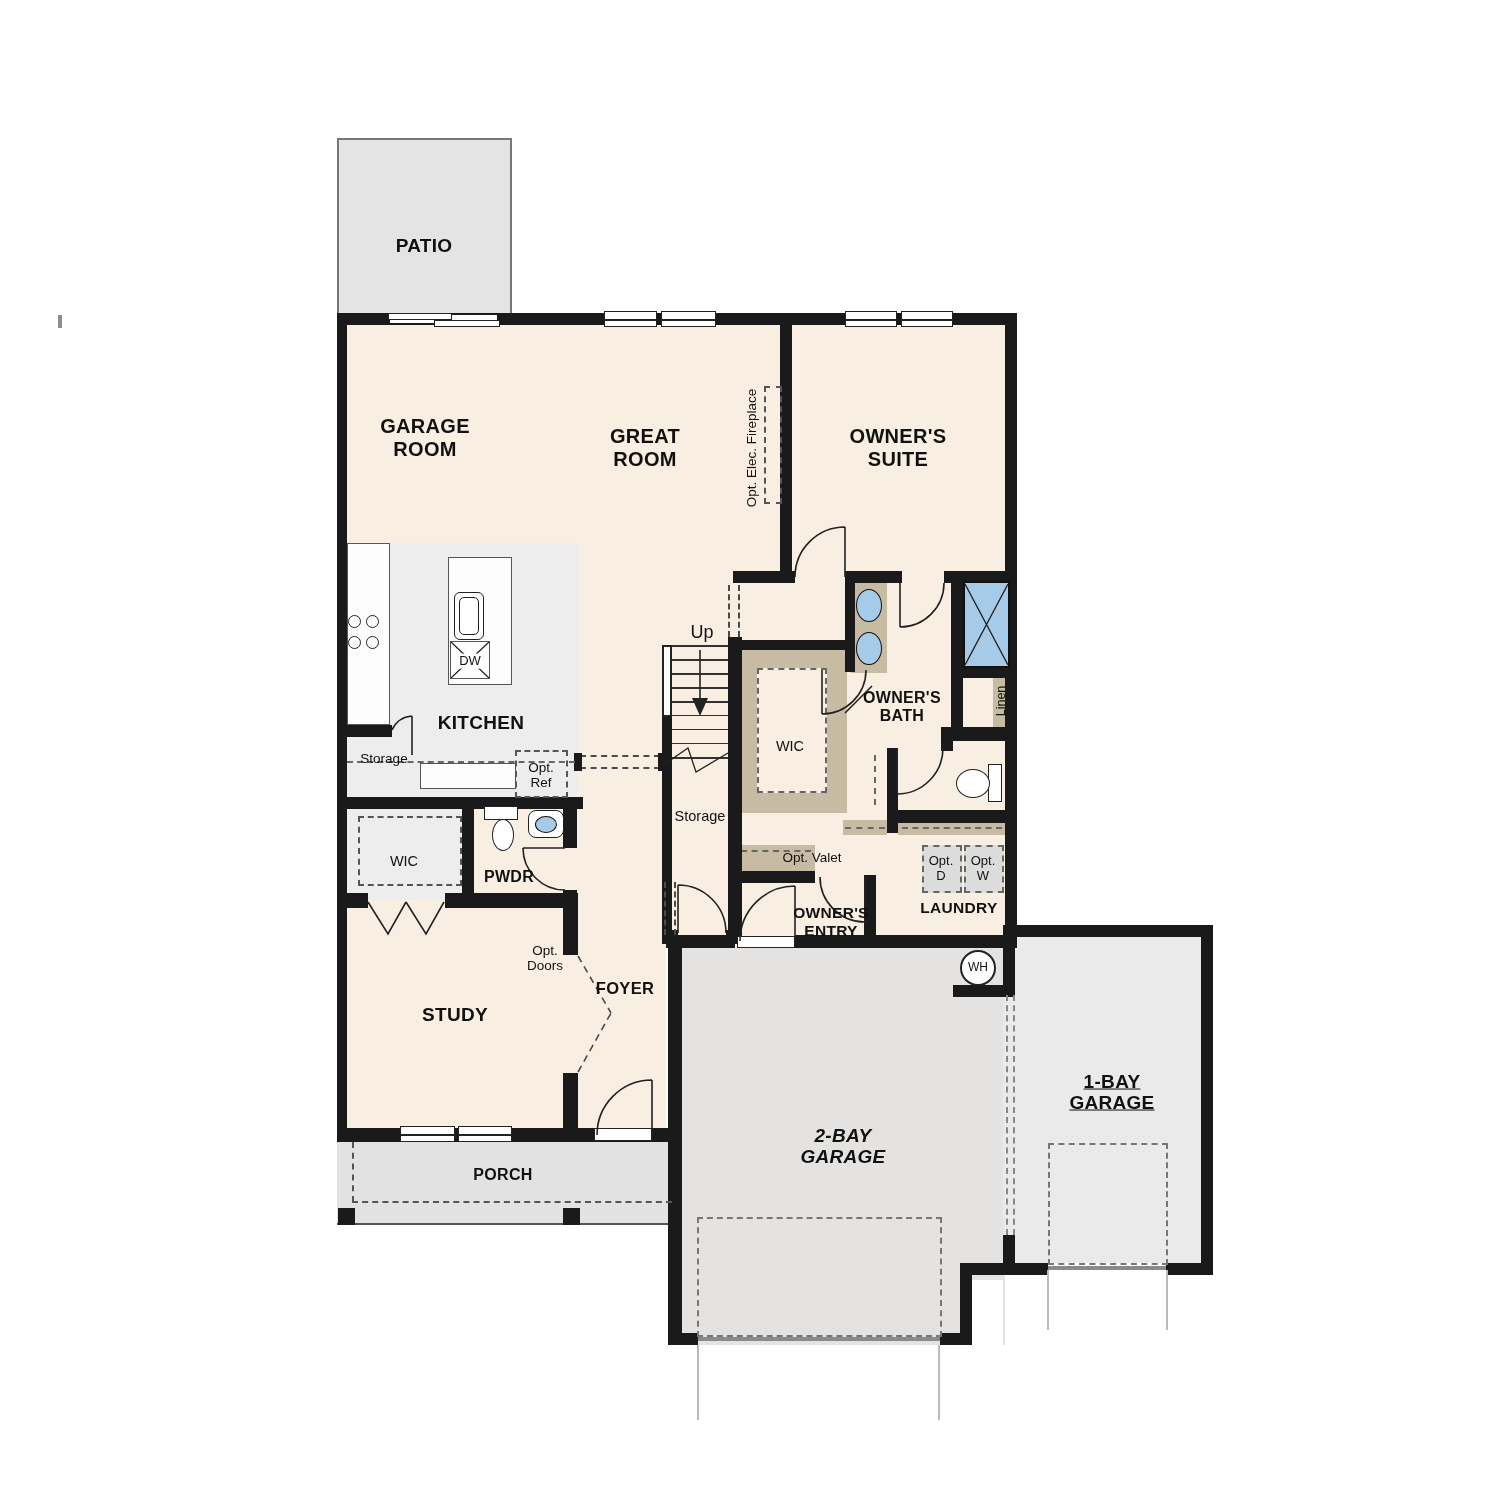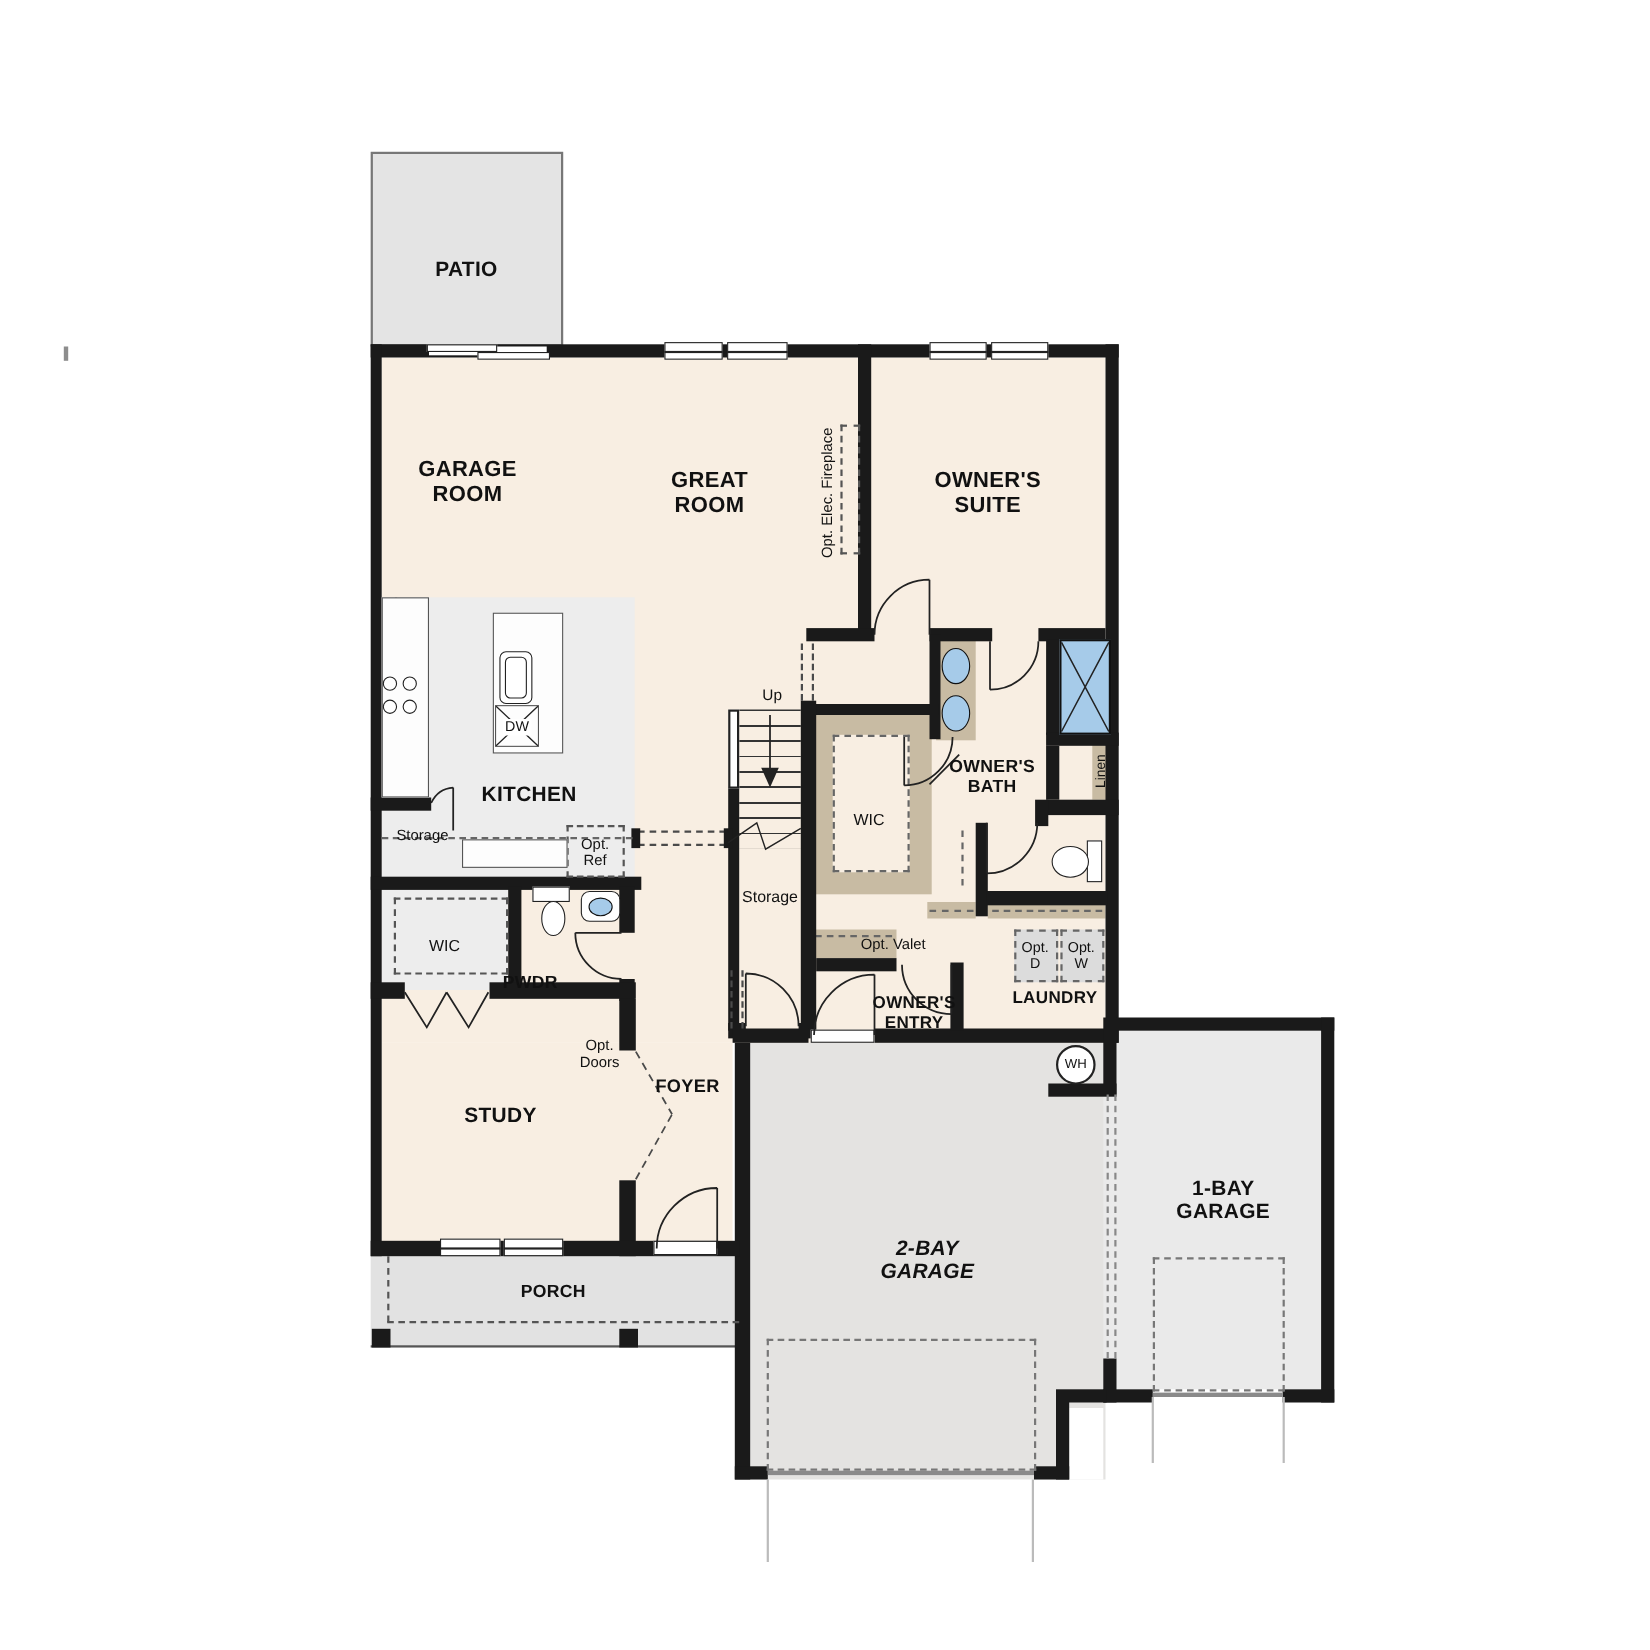--- a/index.html
+++ b/index.html
@@ -210,40 +210,40 @@
   <div class="lbl" style="left:645px;top:448px;font-size:20px;">GREAT
 ROOM</div>
   <div class="lbl" style="left:898px;top:448px;font-size:20px;">OWNER'S
 SUITE</div>
   <div class="lbl sm rot" style="left:752px;top:448px;font-size:13.5px;white-space:nowrap;">Opt. Elec. Fireplace</div>
   <div class="lbl" style="left:481px;top:723px;font-size:19px;">KITCHEN</div>
   <div class="lbl sm" style="left:384px;top:759px;font-size:13.5px;">Storage</div>
   <div class="lbl sm" style="left:541px;top:775px;font-size:13.5px;">Opt.
 Ref</div>
   <div class="lbl sm" style="left:470px;top:661px;font-size:13px;background:#fff;padding:0 2px;">DW</div>
-  <div class="lbl sm" style="left:702px;top:632px;font-size:14px;">Up</div>
+  <div class="lbl sm" style="left:702px;top:632px;font-size:18px;">Up</div>
   <div class="lbl sm" style="left:700px;top:816px;font-size:14.5px;">Storage</div>
   <div class="lbl sm" style="left:790px;top:746px;font-size:14.5px;">WIC</div>
   <div class="lbl" style="left:902px;top:707px;font-size:16px;">OWNER'S
 BATH</div>
   <div class="lbl sm rot" style="left:1001px;top:701px;font-size:12.5px;white-space:nowrap;">Linen</div>
   <div class="lbl sm" style="left:776px;top:858px;font-size:13.5px;white-space:nowrap;margin-left:36px;">Opt. Valet</div>
   <div class="lbl sm" style="left:941px;top:869px;font-size:13px;">Opt.
 D</div>
   <div class="lbl sm" style="left:983px;top:869px;font-size:13px;">Opt.
 W</div>
   <div class="lbl" style="left:959px;top:908px;font-size:15.5px;">LAUNDRY</div>
   <div class="lbl" style="left:831px;top:921px;font-size:15.5px;">OWNER'S
 ENTRY</div>
   <div class="lbl sm" style="left:978px;top:968px;font-size:12px;">WH</div>
   <div class="lbl sm" style="left:404px;top:861px;font-size:14.5px;">WIC</div>
-  <div class="lbl" style="left:482px;top:877px;font-size:16px;margin-top:17px;">PWDR</div>
+  <div class="lbl" style="left:509px;top:877px;font-size:16px;">PWDR</div>
   <div class="lbl" style="left:455px;top:1015px;font-size:19px;">STUDY</div>
   <div class="lbl sm" style="left:545px;top:958px;font-size:13.5px;">Opt.
 Doors</div>
   <div class="lbl" style="left:625px;top:988px;font-size:16.5px;">FOYER</div>
   <div class="lbl" style="left:503px;top:1175px;font-size:16px;">PORCH</div>
   <div class="lbl" style="left:843px;top:1146px;font-size:19px;font-style:italic;">2-BAY
 GARAGE</div>
-  <div class="lbl" style="left:1112px;top:1092px;font-size:19px;">1-BAY
+  <div class="lbl" style="left:1112px;top:1092px;font-size:19px;text-decoration:underline;">1-BAY
 GARAGE</div>
 
 </div>
 
 </body></html>

